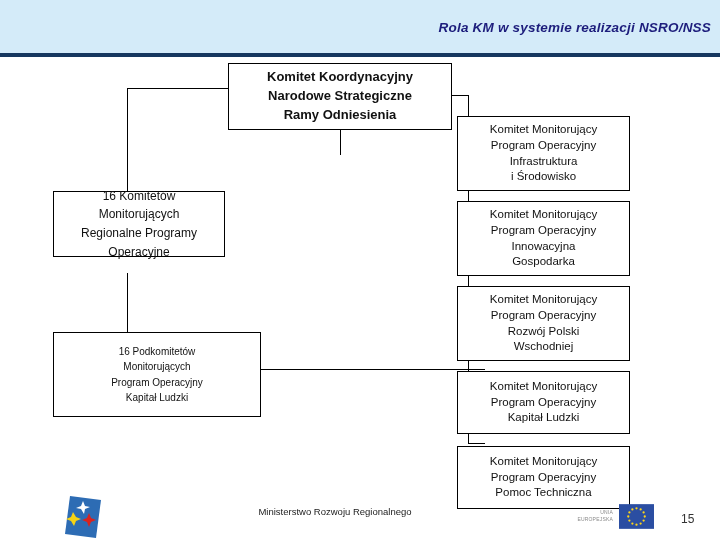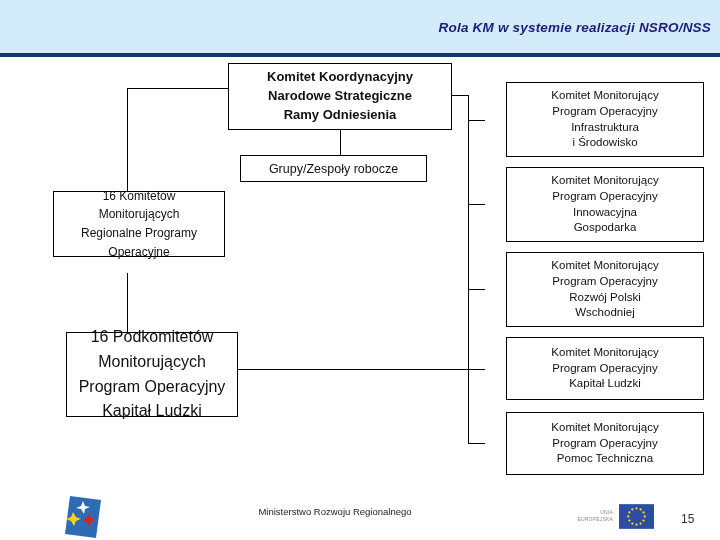--- a/index.html
+++ b/index.html
@@ -16,22 +16,22 @@
   }
   
   .node {
     position:absolute; box-sizing:border-box; border:1px solid #000; background:#fff;
     display:flex; align-items:center; justify-content:center; text-align:center;
     white-space:pre-line; color:#111;
   }
   #central { left:228px; top:63px; width:224px; height:67px; font-size:13px; font-weight:bold; line-height:1.45; }
   #grupy   { left:240px; top:155px; width:187px; height:27px; font-size:12.5px; }
   #left1   { left:53px;  top:191px; width:172px; height:66px; font-size:12px; line-height:1.55; }
-  #left2   { left:53px;  top:332px; width:172px; height:85px; font-size:16px; line-height:1.55;margin-left:13px; }
-  .kmbox   { left:506px; width:198px; font-size:11.5px; line-height:1.38; }
+  #left2   { left:53px;  top:332px; width:208px; height:85px; font-size:10px; line-height:1.55; }
+  .kmbox   { left:457px; width:173px; font-size:11.5px; line-height:1.38;margin-top:34px; }
   #km1 { top:82px;  height:75px; }
   #km2 { top:167px; height:75px; }
   #km3 { top:252px; height:75px; }
   #km4 { top:337px; height:63px; }
   #km5 { top:412px; height:63px; }
   
   .line { position:absolute; background:#000; }
   
   .nss-logo { position:absolute; left:59px; top:495px; }
   .nss-text {
@@ -66,21 +66,20 @@
   <div class="line" style="left:468px; top:95px;  width:1px; height:348px;"></div>
   <div class="line" style="left:468px; top:120px; width:17px; height:1px;"></div>
   <div class="line" style="left:468px; top:204px; width:17px; height:1px;"></div>
   <div class="line" style="left:468px; top:289px; width:17px; height:1px;"></div>
   <div class="line" style="left:225px; top:369px; width:260px; height:1px;"></div>
   <div class="line" style="left:468px; top:443px; width:17px; height:1px;"></div>
 
   <div class="node" id="central">Komitet Koordynacyjny
 Narodowe Strategiczne
 Ramy Odniesienia</div>
-  <div class="node" id="grupy">Grupy/Zespoły robocze</div>
   <div class="node" id="left1">16 Komitetów
 Monitorujących
 Regionalne Programy
 Operacyjne</div>
   <div class="node" id="left2">16 Podkomitetów
 Monitorujących
 Program Operacyjny
 Kapitał Ludzki</div>
 
   <div class="node kmbox" id="km1">Komitet Monitorujący

